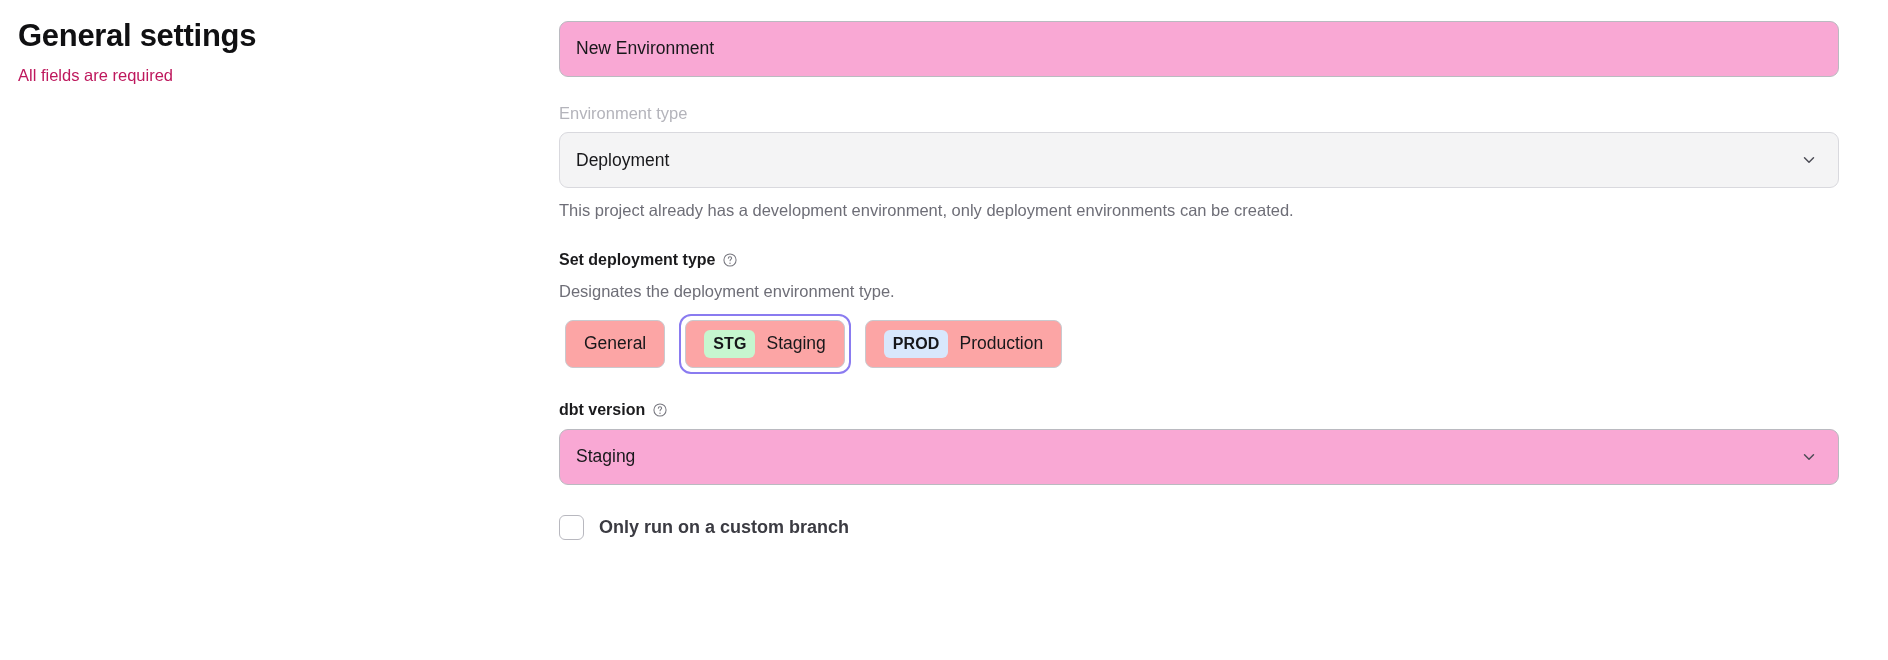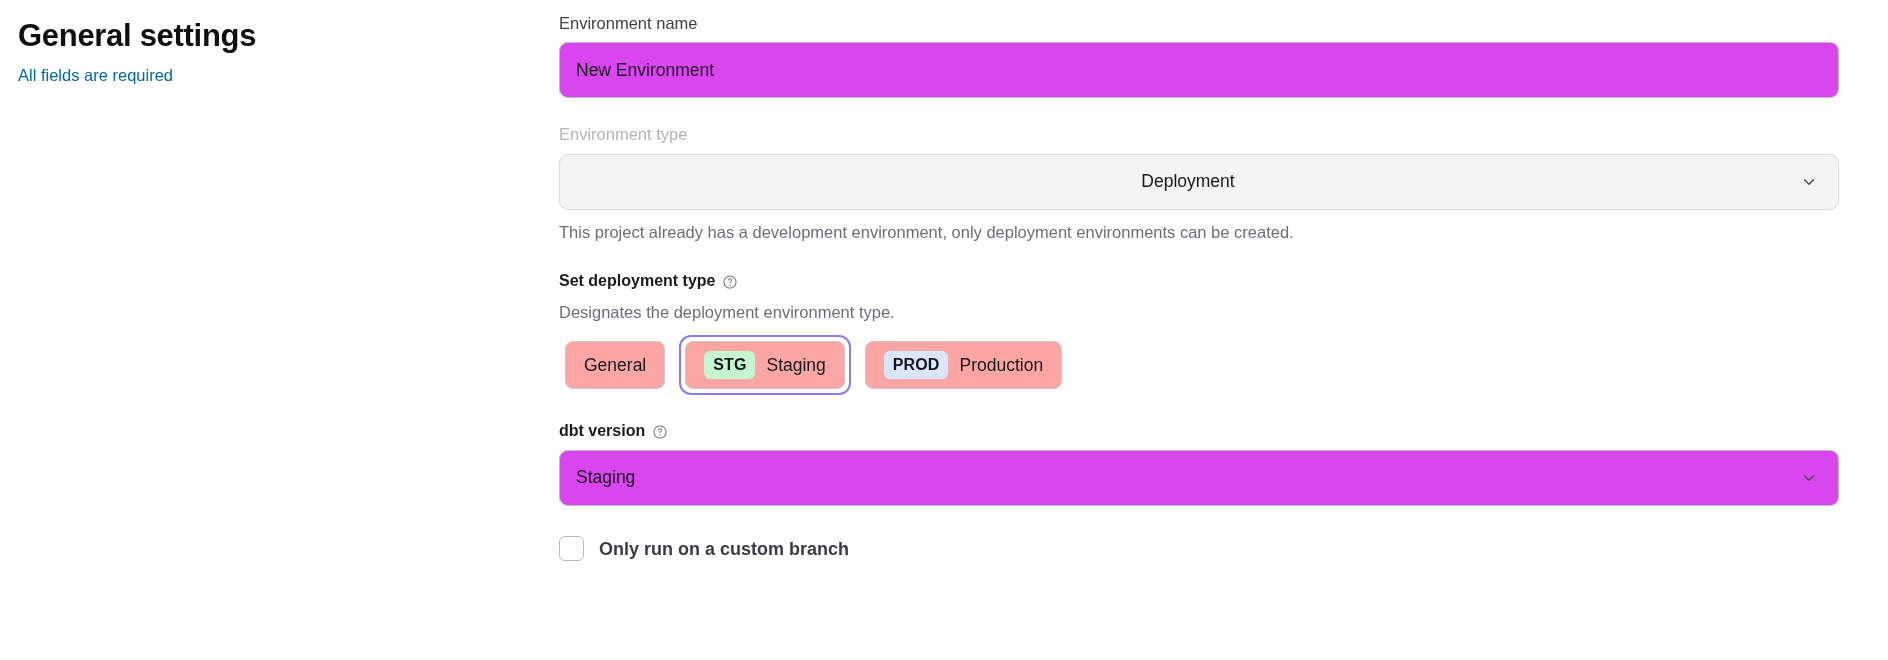--- a/index.html
+++ b/index.html
@@ -35,21 +35,21 @@
     font-size: 31px;
     font-weight: 700;
     letter-spacing: -0.3px;
     line-height: 1.15;
     color: #101012;
     margin: 0;
   }
   .page-subtitle {
     font-size: 16.5px;
     font-weight: 400;
-    color: #0369a1;
+    color: #be185d;
     margin-top: 11px;
     line-height: 1.3;
   }
 
   
   .form-col {
     position: absolute;
     left: 559px;
     top: 13px;
     width: 1280px;
@@ -83,32 +83,31 @@
   .help-icon svg { width: 16px; height: 16px; display: block; }
 
   .text-input,
   .select-box {
     position: relative;
     margin-top: 8px;
     width: 1280px;
     height: 56px;
     border: 1px solid #babac0;
     border-radius: 9px;
-    background: #d946ef;
+    background: #f9a8d4;
     display: flex;
     align-items: center;
     padding: 0 16px;
     font-size: 17.5px;
     color: #18181b;
   }
   .select-box.disabled {
     background: #f4f4f5;
     border-color: #d9d9de;
     color: #18181b;
-    text-align: center;
   }
   .select-value { flex: 1 1 auto; line-height: 1; }
   .chev {
     width: 18px;
     height: 18px;
     color: #4c4c55;
     flex: 0 0 18px;
     display: block;
     margin-right: 4px;
   }
@@ -212,21 +211,20 @@
 <div class="page">
 
   <div class="left-col">
     <div class="page-title">General settings</div>
     <div class="page-subtitle">All fields are required</div>
   </div>
 
   <div class="form-col">
 
     <div class="block-env-name">
-      <label class="field-label">Environment name</label>
       <div class="text-input">
         <span class="select-value" placeholder="Environment name">New Environment</span>
       </div>
     </div>
 
     <div class="block-env-type">
       <label class="field-label muted">Environment type</label>
       <div class="select-box disabled">
         <span class="select-value">Deployment</span>
         <span class="chev">

